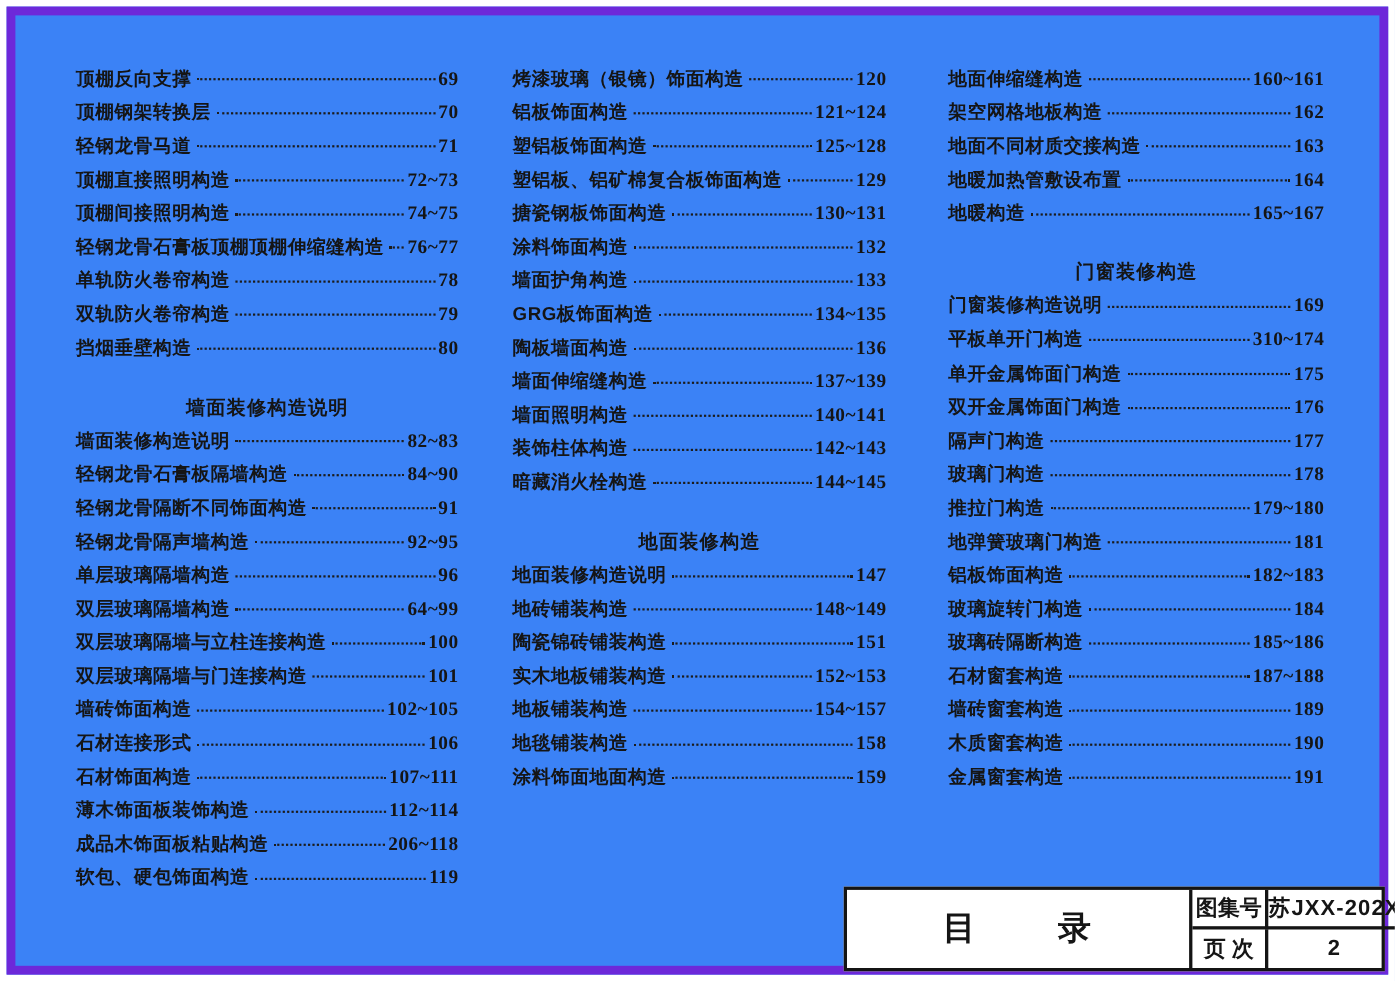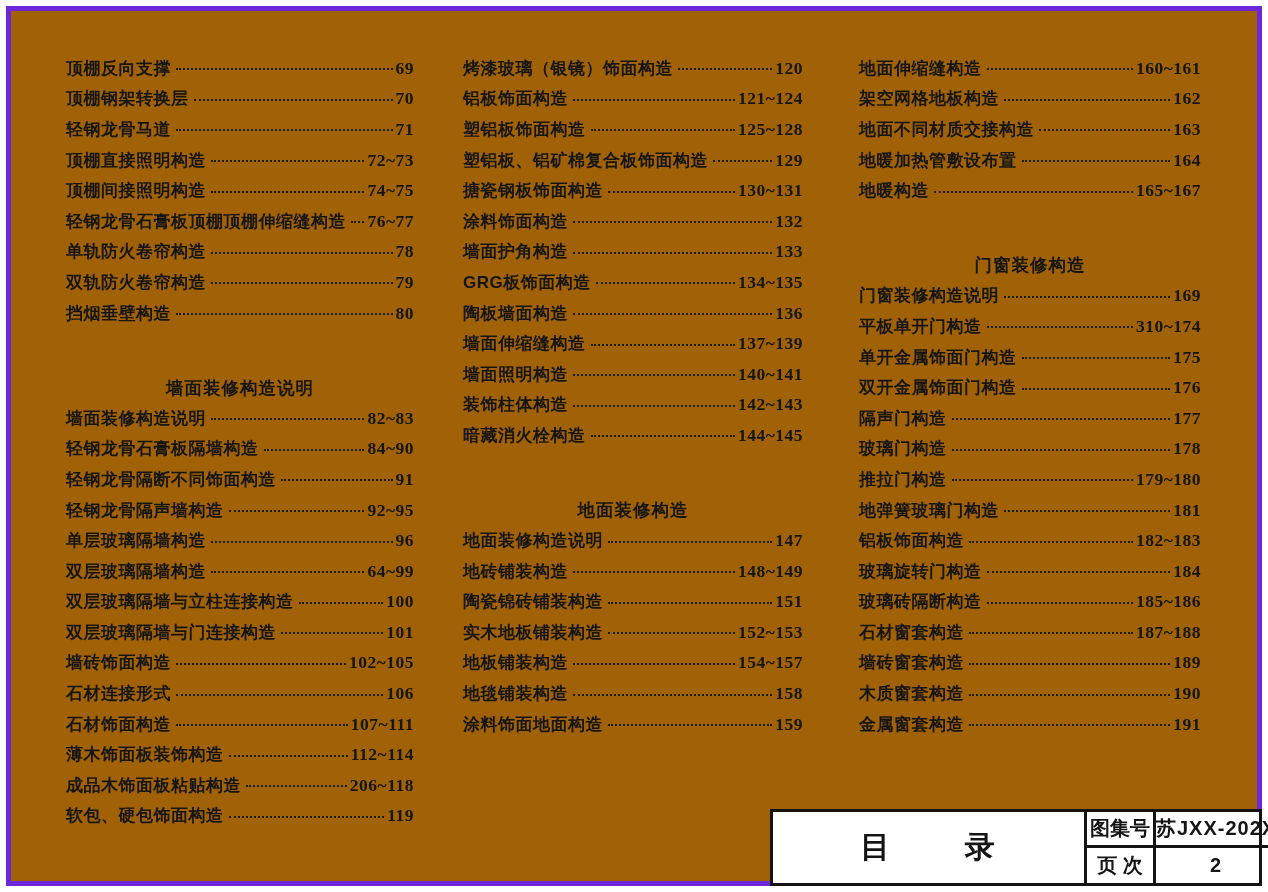--- a/index.html
+++ b/index.html
@@ -2,21 +2,21 @@
 <html><head>
 <meta charset="utf-8">
 <style>
   html,body{margin:0;padding:0;background:#ffffff;}
   body{
     width:1268px;height:892px;position:relative;overflow:hidden;
     font-family:"Liberation Sans",sans-serif;color:#151515;
   }
   .page{
     position:absolute;left:6px;top:6px;right:6px;bottom:6px;
-    border:5px solid #6d28d9;background:#a16207;
+    border:8px solid #6d28d9;background:#3b82f6;
   }
   .col{
     position:absolute;top:42px;
   }
   .col:nth-child(1){left:55px;width:348px;}
   .col:nth-child(2){left:452px;width:340px;}
   .col:nth-child(3){left:848px;width:342px;}
   .row{
     display:flex;align-items:center;height:30.6px;
     font-size:17px;font-weight:bold;white-space:nowrap;
@@ -24,21 +24,21 @@
   .row .title{white-space:nowrap;letter-spacing:.5px;}
   .row .leader{
     flex:1;height:0;border-bottom:2px dotted #1c1c1c;
     margin:0 3px 0 5px;position:relative;top:1px;min-width:12px;
   }
   .row .pages{
     font-family:"Liberation Serif",serif;font-size:17.5px;font-weight:bold;
     white-space:nowrap;letter-spacing:.5px;
   }
   .heading{
-    height:30.6px;margin-top:44px;display:flex;align-items:center;justify-content:center;
+    height:30.6px;margin-top:23px;display:flex;align-items:center;justify-content:center;
     font-size:17.5px;font-weight:bold;letter-spacing:1px;text-align:center;
   }
   .titleblock{
     position:absolute;right:-5px;bottom:-5px;width:492px;height:77px;
     border:3px solid #141414;background:#ffffff;box-sizing:border-box;
     display:grid;grid-template-columns:314px 66px 1fr;grid-template-rows:1fr 1fr;
   }
   .tb-title-cell{
     grid-column:1;grid-row:1/3;display:flex;align-items:center;justify-content:center;
     border-right:3px solid #141414;

